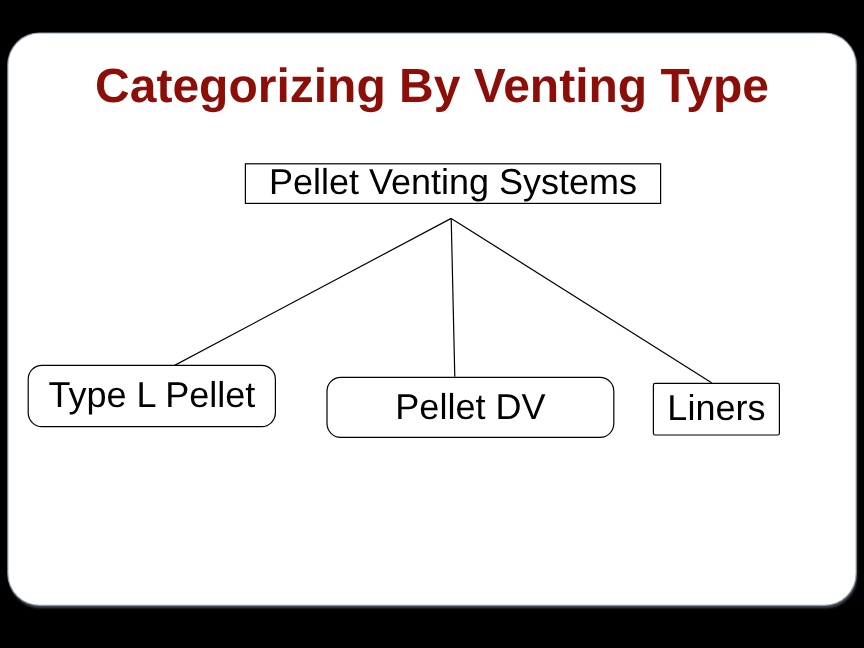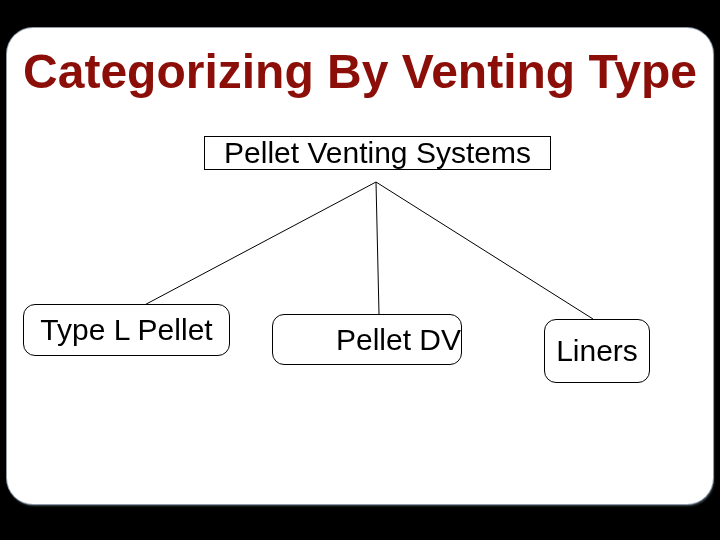--- a/index.html
+++ b/index.html
@@ -26,21 +26,21 @@
     background:var(--slide-background);
     border-radius:26px;
     box-shadow:0 0 0 1px #8d9aa8, 1px 2px 2px rgba(120,135,150,.55);
   }
   .slide-title{
     position:absolute;
     left:0; top:49px;
     width:720px;
     margin:0;
     text-align:center;
-    font-size:48px;
+    font-size:40px;
     line-height:46px;
     font-weight:bold;
     color:var(--title);
     letter-spacing:0;
   }
   .connectors{
     position:absolute;
     left:0; top:0;
     width:720px; height:540px;
     pointer-events:none;
@@ -62,28 +62,27 @@
     width:347px; height:34px;
     border-radius:0;
   }
   .node-c0{
     left:23px; top:304px;
     width:207px; height:52px;
     border-radius:12px;
   }
   .node-c1{
     left:272px; top:314px;
-    width:190px; height:51px;
+    width:240px; height:51px;
     border-radius:12px;
-    justify-content:flex-end;
   }
   .node-c2{
     left:544px; top:319px;
-    width:106px; height:64px;
-    border-radius:12px;
+    width:106px; height:44px;
+    border-radius:2px;
     justify-content:center;
   }
 </style>
 </head>
 <body>
 
 <div class="stage">
 
   <div class="slide"></div>
 

